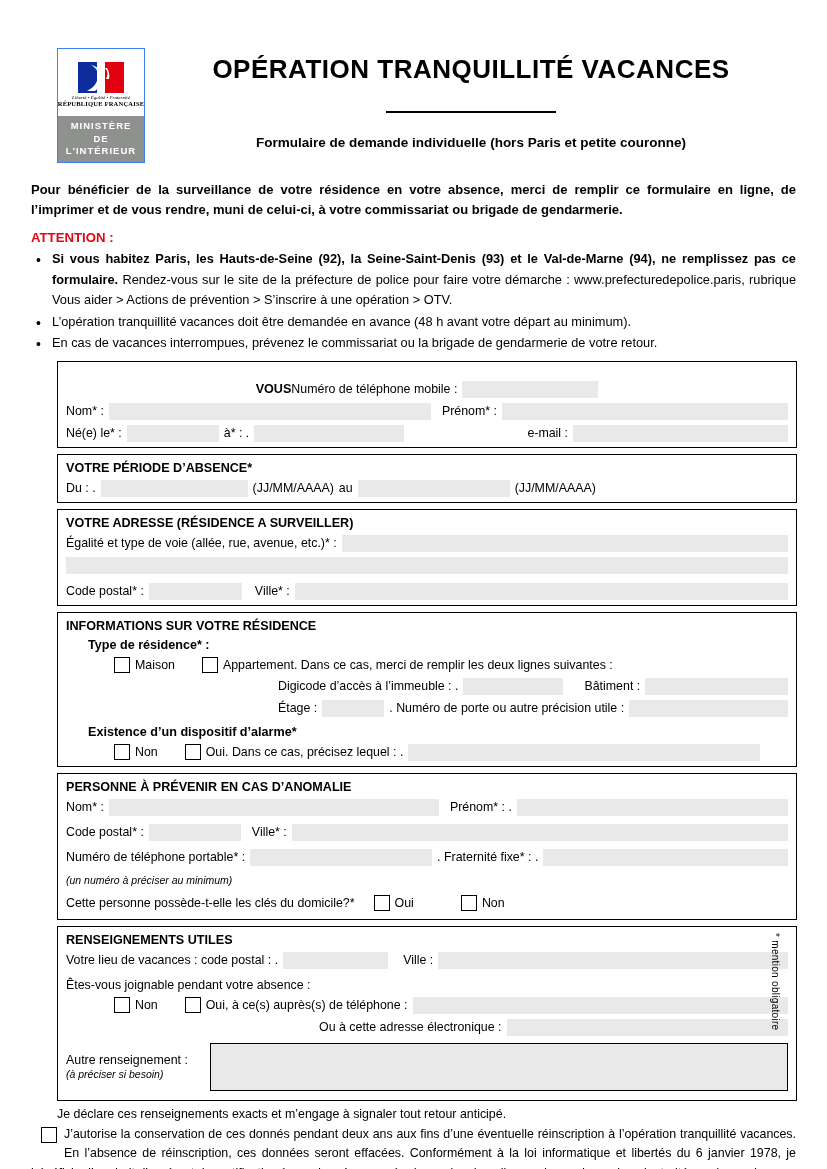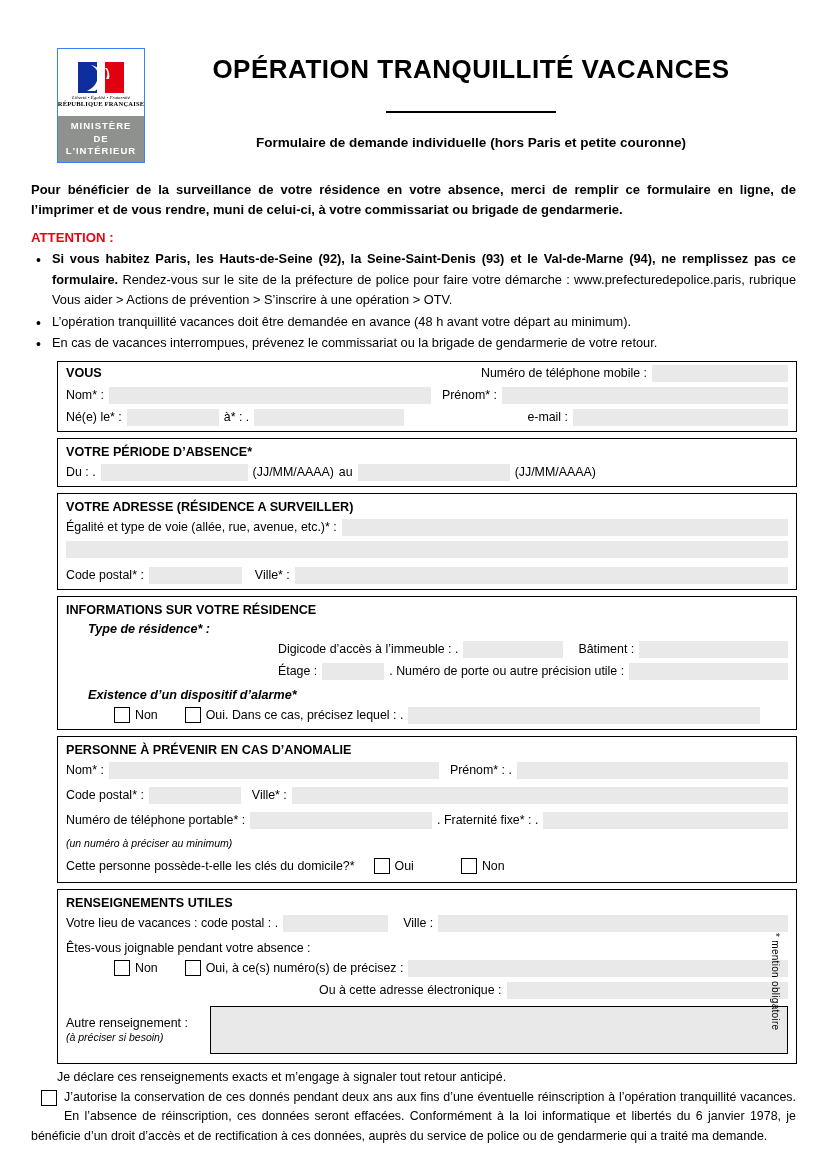--- a/index.html
+++ b/index.html
@@ -47,23 +47,23 @@
   ul.bullets li::before{content:"\2022";position:absolute;left:5px;top:0;font-size:14px;}
   .b-bold{font-weight:bold;}
 
   
   .box{border:1.5px solid #000;margin:0 30px 6px 57px;padding:3px 6px 5px 6px;}
   .box-title{font-size:12.6px;font-weight:bold;margin:3px 2px 2px 2px;}
   .row{display:flex;align-items:center;gap:5px;margin:5px 2px 0 2px;font-size:12.4px;white-space:nowrap;}
   .field{background:#e9e9e9;height:17px;flex:none;display:inline-block;}
   .grow{flex:1;}
   .cb{width:16px;height:16px;border:1.5px solid #000;background:#fff;flex:none;display:inline-block;box-sizing:border-box;}
-  .it-bold{font-style:italic;font-weight:bold;font-size:12.6px;}
+  .it-bold{font-weight:bold;font-size:12.6px;}
   .small-note{font-size:10.5px;font-style:italic;}
-  .title-row{display:flex;justify-content:space-between;align-items:center;margin:0 2px 0 2px;}
+  .title-row{display:flex;justify-content:center;align-items:center;margin:16px 2px 0 2px;}
   .right-group{display:flex;align-items:center;gap:5px;font-size:12.4px;font-weight:normal;}
 
   
   .autre-row{display:flex;align-items:center;gap:8px;margin:7px 2px 4px 2px;font-size:12.4px;}
   .autre-labels{flex:none;width:136px;}
   .big-field{flex:1;height:46px;background:#e9e9e9;border:1px solid #000;}
 
   
   .declare{margin:5px 31px 0 57px;font-size:12.4px;}
   .autorise{
@@ -168,23 +168,29 @@
       <span class="field grow"></span>
     </div>
   </div>
 
   <div class="box">
     <div class="box-title">INFORMATIONS SUR VOTRE RÉSIDENCE</div>
     <div class="row">
       <span class="it-bold" style="margin-left:22px;">Type de résidence* :</span>
     </div>
     <div class="row">
+      <span class="cb" style="margin-left:48px;"></span>
+      <span>Maison</span>
+      <span class="cb" style="margin-left:22px;"></span>
+      <span>Appartement. Dans ce cas, merci de remplir les deux lignes suivantes :</span>
+    </div>
+    <div class="row">
       <span style="margin-left:212px;">Digicode d’accès à l’immeuble : .</span>
       <span class="field" style="width:100px;"></span>
-      <span style="margin-left:10px;">Bâtiment :</span>
+      <span style="margin-left:16px;">Bâtiment :</span>
       <span class="field grow"></span>
     </div>
     <div class="row">
       <span style="margin-left:212px;">Étage :</span>
       <span class="field" style="width:62px;"></span>
       <span>.  Numéro de porte ou autre précision utile :</span>
       <span class="field grow"></span>
     </div>
     <div class="row" style="margin-top:8px;">
       <span class="it-bold" style="margin-left:22px;">Existence d’un dispositif d’alarme*</span>
@@ -238,21 +244,21 @@
       <span style="margin-left:10px;">Ville :</span>
       <span class="field grow"></span>
     </div>
     <div class="row" style="margin-top:9px;">
       <span>Êtes-vous joignable pendant votre absence :</span>
     </div>
     <div class="row">
       <span class="cb" style="margin-left:48px;"></span>
       <span>Non</span>
       <span class="cb" style="margin-left:22px;"></span>
-      <span>Oui, à ce(s) numéro(s) de précisez :</span>
+      <span>Oui, à ce(s) auprès(s) de téléphone :</span>
       <span class="field grow"></span>
     </div>
     <div class="row">
       <span style="margin-left:253px;">Ou à cette adresse électronique :</span>
       <span class="field grow"></span>
     </div>
     <div class="autre-row">
       <span class="autre-labels">
         <span>Autre renseignement :</span><br>
         <span class="small-note">(à préciser si besoin)</span>

